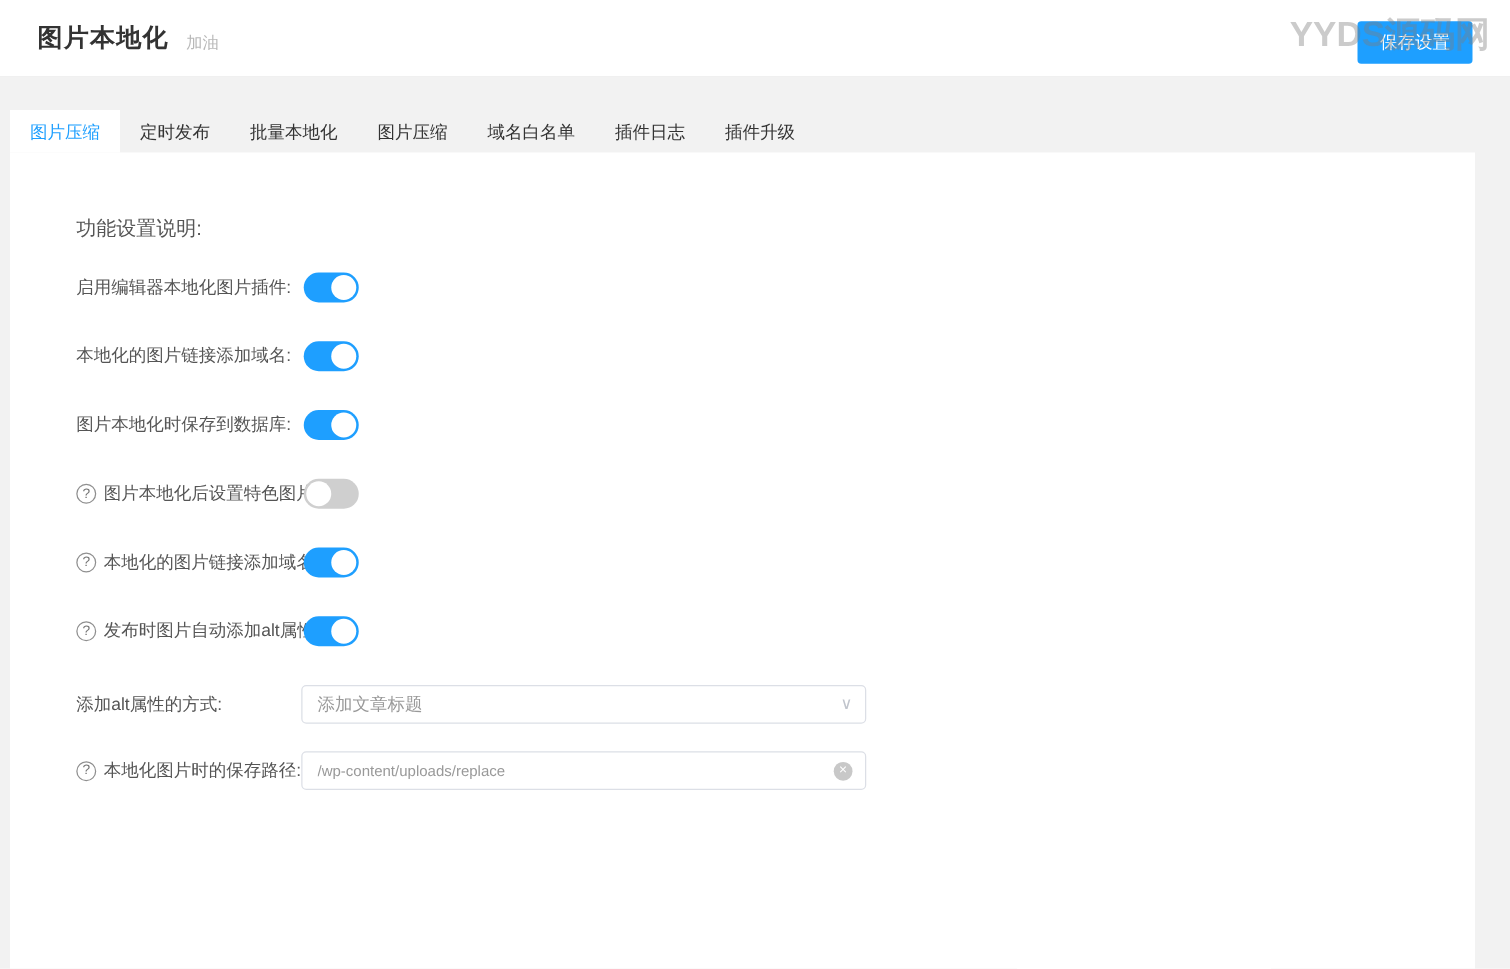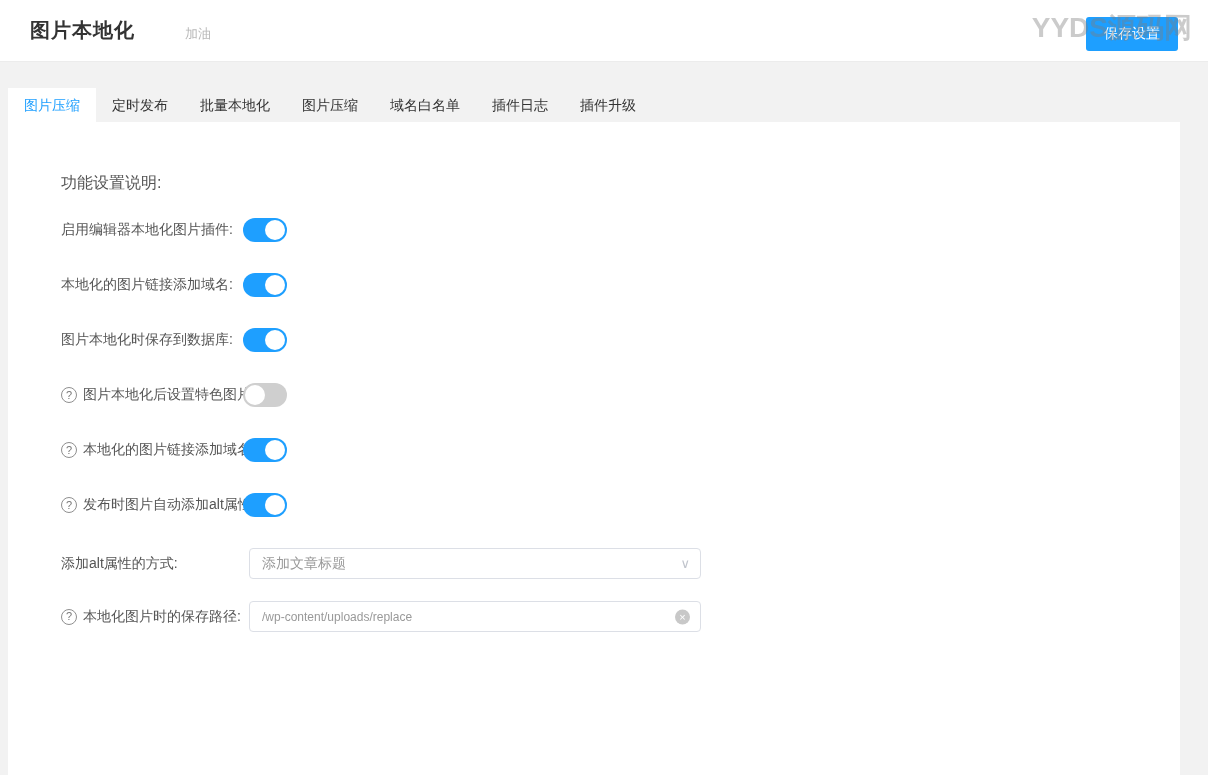--- a/index.html
+++ b/index.html
@@ -9,21 +9,20 @@
     background:#f2f2f2;
     font-family:"Liberation Sans","DejaVu Sans",sans-serif;
     -webkit-font-smoothing:antialiased;
   }
 
   
   .header {
     position:relative; height:62px; background:#fff;
     display:flex; align-items:center; padding:0 30px;
     border-bottom:1px solid #ececec;
-    gap:36px;
   }
   .page-title { margin:0; font-size:20px; font-weight:700; color:#333; letter-spacing:1px; }
   .page-subtitle { margin-left:14px; margin-top:6px; font-size:13px; color:#b8b8b8; }
   .save-btn {
     position:absolute; right:30px; top:17px;
     width:92px; height:34px; border:none; border-radius:3px;
     background:#1e9fff; color:#fff; font-size:14px; cursor:pointer;
     font-family:inherit;
   }
   .watermark {
@@ -72,21 +71,21 @@
   }
   .switch .knob {
     position:absolute; top:2px; width:20px; height:20px;
     border-radius:50%; background:#fff;
   }
   .switch.on .knob { right:2px; }
   .switch.off { background:#cfcfcf; }
   .switch.off .knob { left:2px; }
 
   
-  .field-row { display:flex; align-items:center; font-size:14px; color:#555; margin-bottom:22px;gap:8px; }
+  .field-row { display:flex; align-items:center; font-size:14px; color:#555; margin-bottom:22px; }
   .field-label { flex:none; width:180px; display:flex; align-items:center; }
   .field-box {
     position:relative; width:452px; height:31px;
     border:1px solid #dcdfe6; border-radius:4px; background:#fff;
     display:flex; align-items:center; padding:0 30px 0 12px;
     color:#999; font-size:14px; cursor:pointer;
   }
   .field-box input {
     border:none; outline:none; width:100%; padding:0;
     color:#999; font-size:12px; background:transparent; font-family:inherit;

